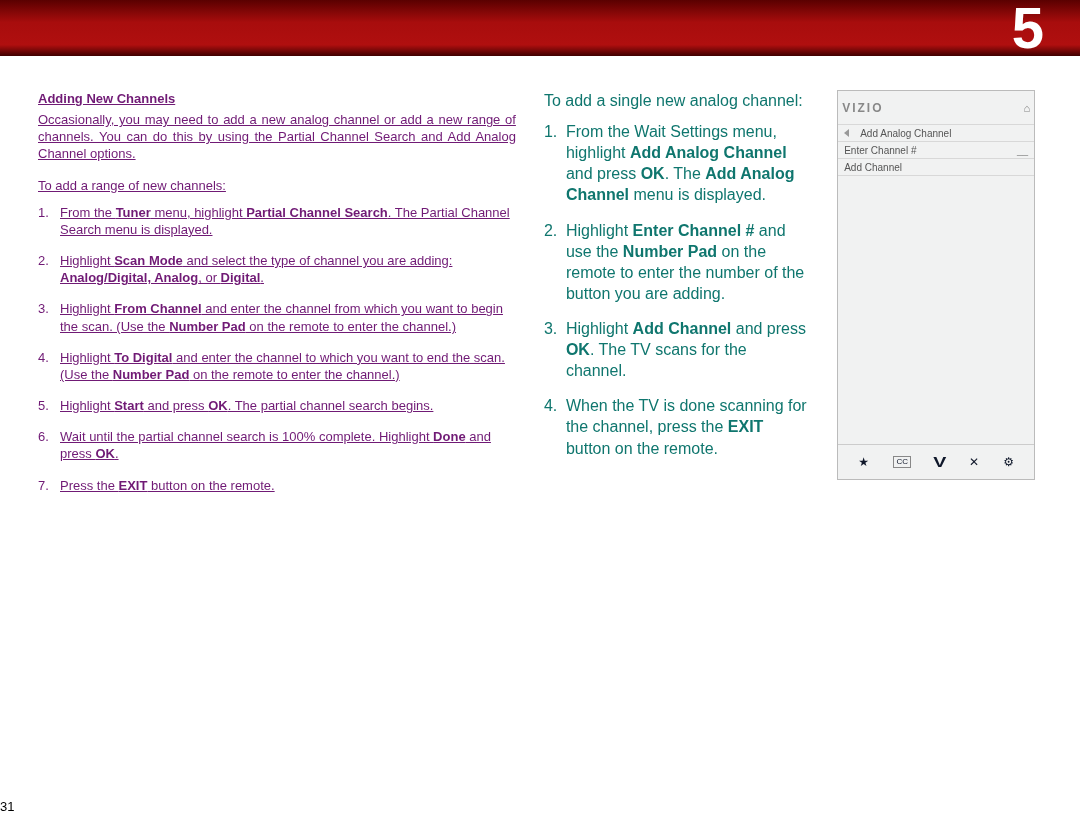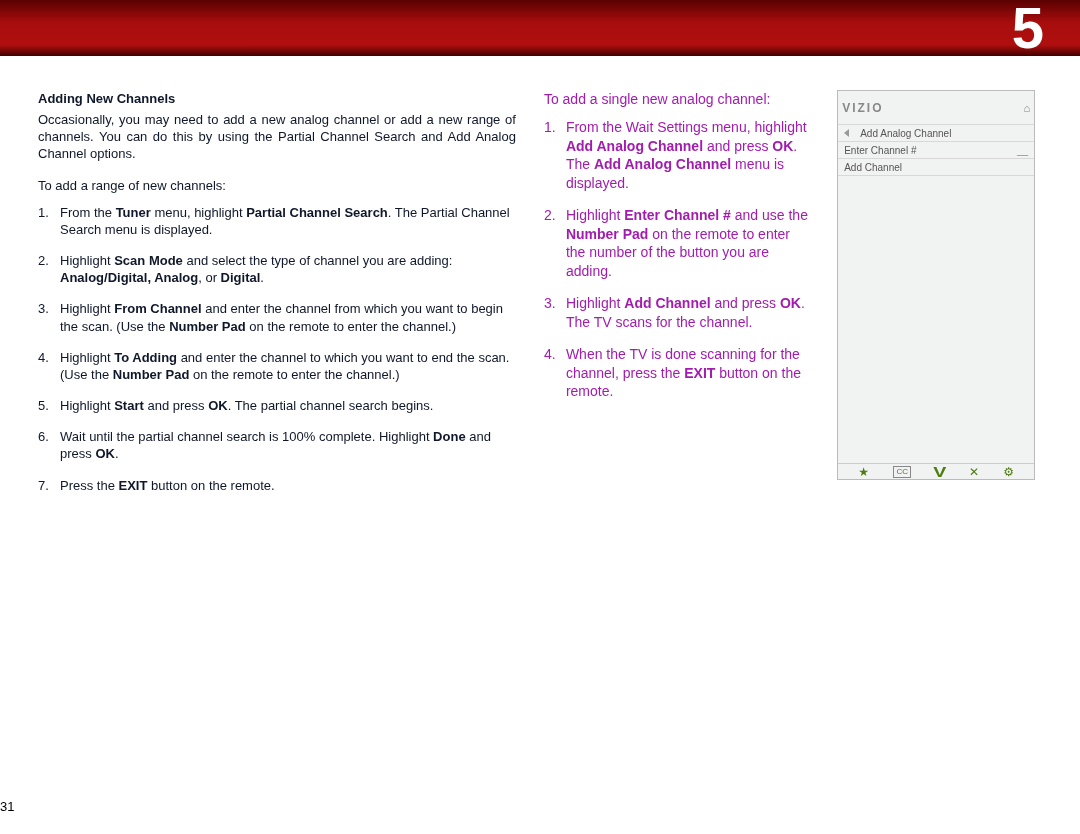--- a/index.html
+++ b/index.html
@@ -24,22 +24,22 @@
     color: #fff;
     font-size: 58px;
     font-weight: 700;
     letter-spacing: -2px;
   }
   .content {
     padding: 34px 38px 0 38px;
     display: flex;
     gap: 28px;
   }
-  .col-left { width: 490px; font-size: 13px; line-height: 1.32; color: #0f172a; }
-  .col-mid  { width: 272px; font-size: 14px; line-height: 1.32; color: #a21caf; }
+  .col-left { width: 490px; font-size: 13px; line-height: 1.32; color: #701a75; text-decoration: underline; }
+  .col-mid  { width: 272px; font-size: 16px; line-height: 1.32; color: #0f766e; }
   .col-right{ width: 210px; }
   .section-heading { font-weight: 700; margin-bottom: 4px; font-size: 13px; }
   .intro { text-align: justify; margin-bottom: 14px; }
   .lead  { margin-bottom: 10px; }
   ol { list-style: none; counter-reset: item; }
   ol > li {
     counter-increment: item;
     position: relative;
     padding-left: 22px;
     margin-bottom: 14px;
@@ -101,27 +101,27 @@
     top: 4px;
     width: 0; height: 0;
     border-top: 4px solid transparent;
     border-bottom: 4px solid transparent;
     border-right: 5px solid #999;
   }
   .tv-row .val { color: #888; text-align: center; }
   .tv-footer {
     position: absolute;
     bottom: 0; left: 0; right: 0;
-    height: 16px;
+    height: 35px;
     border-top: 1px solid #ccc;
     display: flex;
     align-items: center;
     justify-content: space-around;
     padding: 0 8px;
-    color: #4d7c0f;
+    color: #0f172a;
     font-size: 12px;
   }
   .tv-footer span { display:inline-flex; align-items:center; }
   .icon-star::before{content:"★";}
   .icon-cc{border:1px solid #888;font-size:8px;padding:0 2px;line-height:10px;}
   .icon-x::before{content:"✕";}
   .icon-gear::before{content:"⚙";}
   .icon-v{font-weight:bold;font-size:14px;transform:scaleX(1.4);}
 </style>
 </head>
@@ -134,21 +134,21 @@
 <div class="content">
 
   <div class="col-left">
     <div class="section-heading">Adding New Channels</div>
     <div class="intro">Occasionally, you may need to add a new analog channel or add a new range of channels. You can do this by using the Partial Channel Search and Add Analog Channel options.</div>
     <div class="lead">To add a range of new channels:</div>
     <ol>
       <li><span>From the </span><b>Tuner</b><span> menu, highlight </span><b>Partial Channel Search</b><span>. The Partial Channel Search menu is displayed.</span></li>
       <li><span>Highlight </span><b>Scan Mode</b><span> and select the type of channel you are adding: </span><b>Analog/Digital, Analog</b><span>, or </span><b>Digital</b><span>.</span></li>
       <li><span>Highlight </span><b>From Channel</b><span> and enter the channel from which you want to begin the scan. (Use the </span><b>Number Pad</b><span> on the remote to enter the channel.)</span></li>
-      <li><span>Highlight </span><b>To Adding</b><span> and enter the channel to which you want to end the scan. (Use the </span><b>Number Pad</b><span> on the remote to enter the channel.)</span></li>
+      <li><span>Highlight </span><b>To Digital</b><span> and enter the channel to which you want to end the scan. (Use the </span><b>Number Pad</b><span> on the remote to enter the channel.)</span></li>
       <li><span>Highlight </span><b>Start</b><span> and press </span><b>OK</b><span>. The partial channel search begins.</span></li>
       <li><span>Wait until the partial channel search is 100% complete. Highlight </span><b>Done</b><span> and press </span><b>OK</b><span>.</span></li>
       <li><span>Press the </span><b>EXIT</b><span> button on the remote.</span></li>
     </ol>
   </div>
 
   <div class="col-mid">
     <div class="lead">To add a single new analog channel:</div>
     <ol>
       <li><span>From the Wait Settings menu, highlight </span><b>Add Analog Channel</b><span> and press </span><b>OK</b><span>. The </span><b>Add Analog Channel</b><span> menu is displayed.</span></li>

